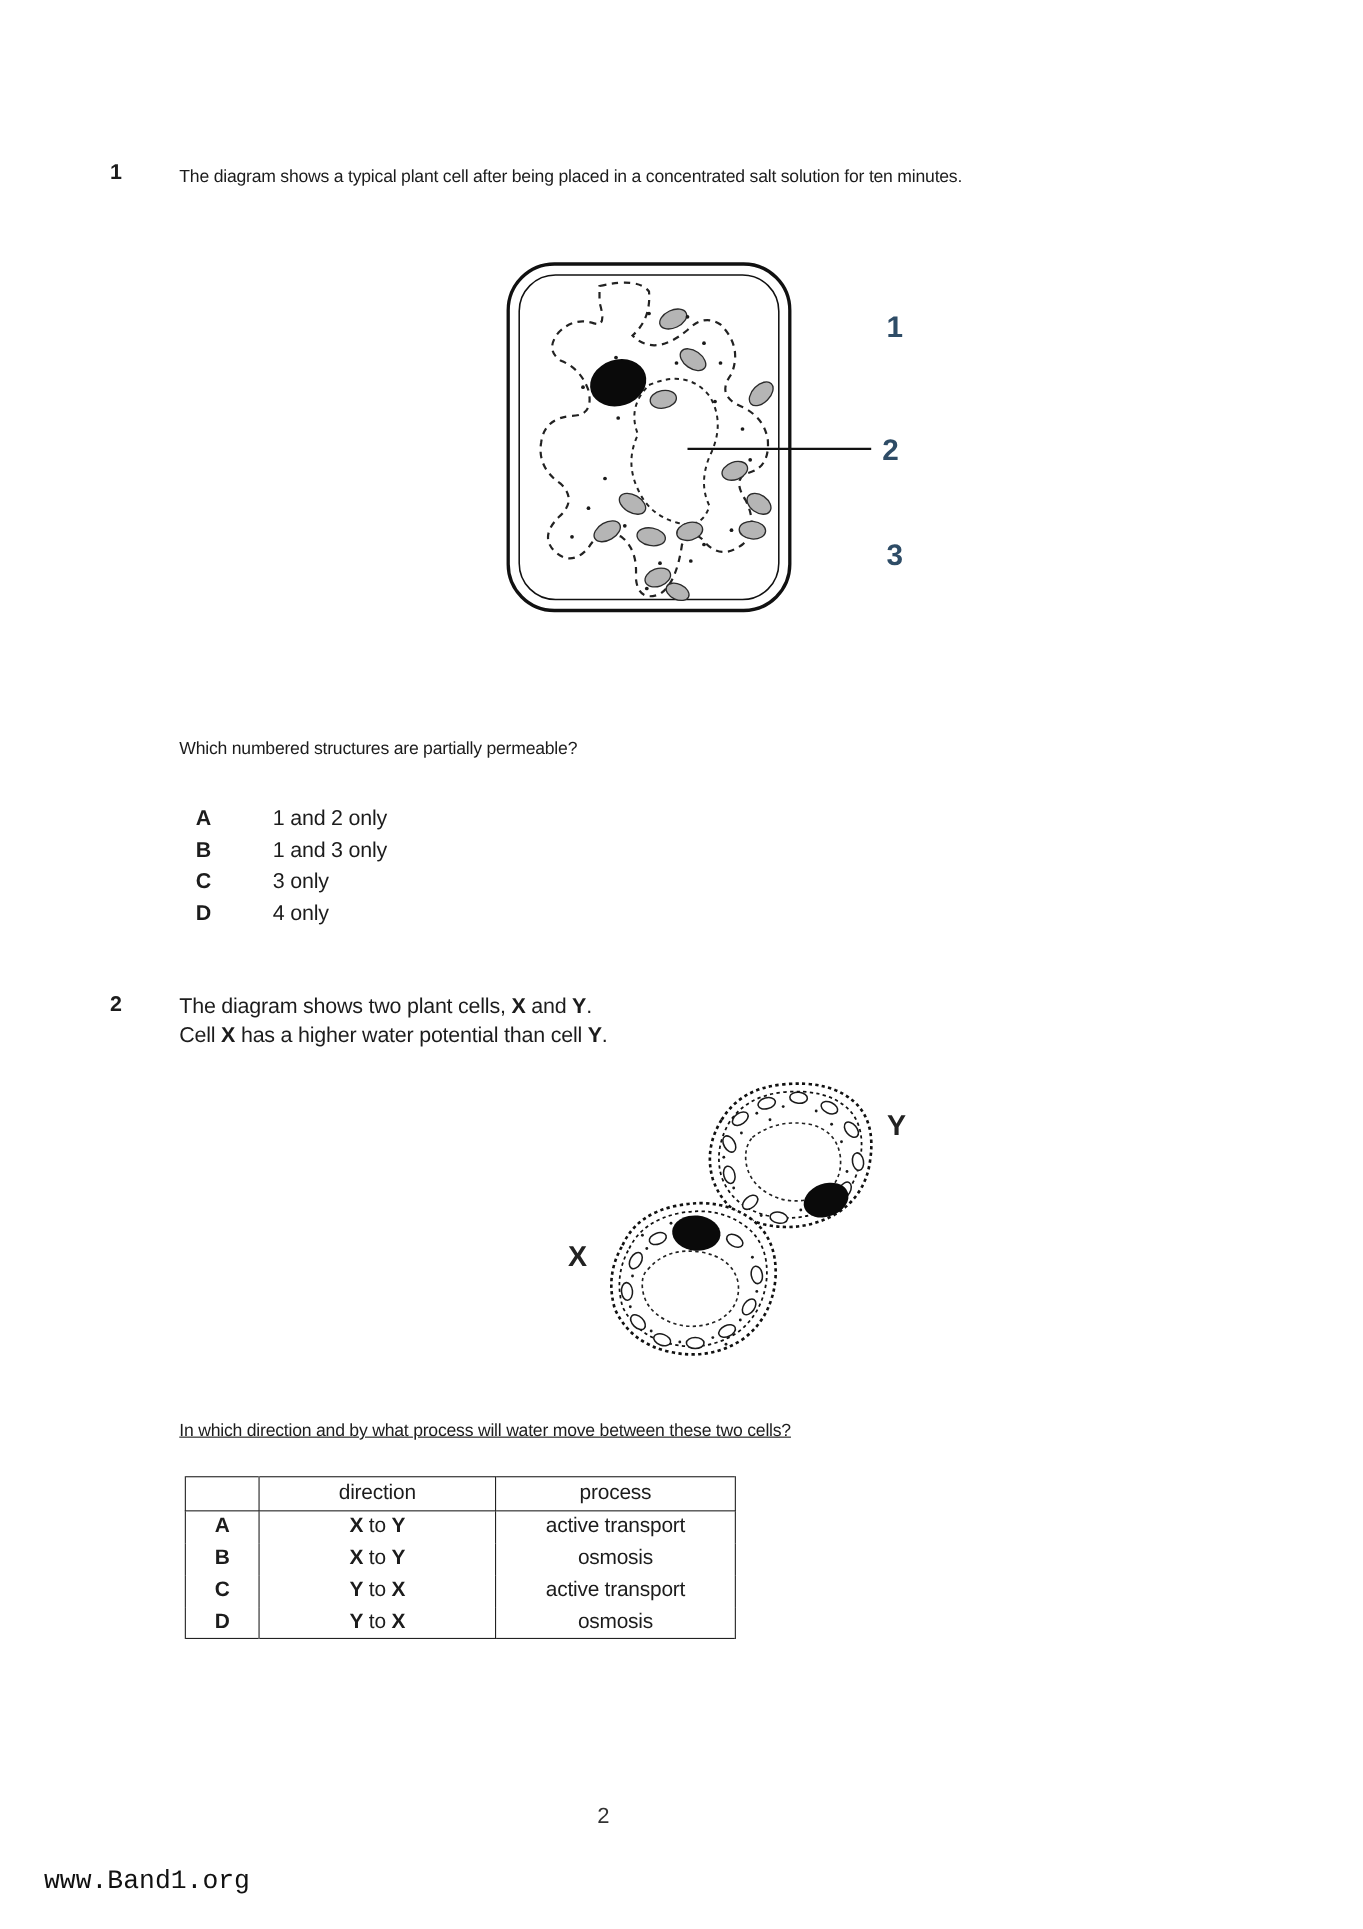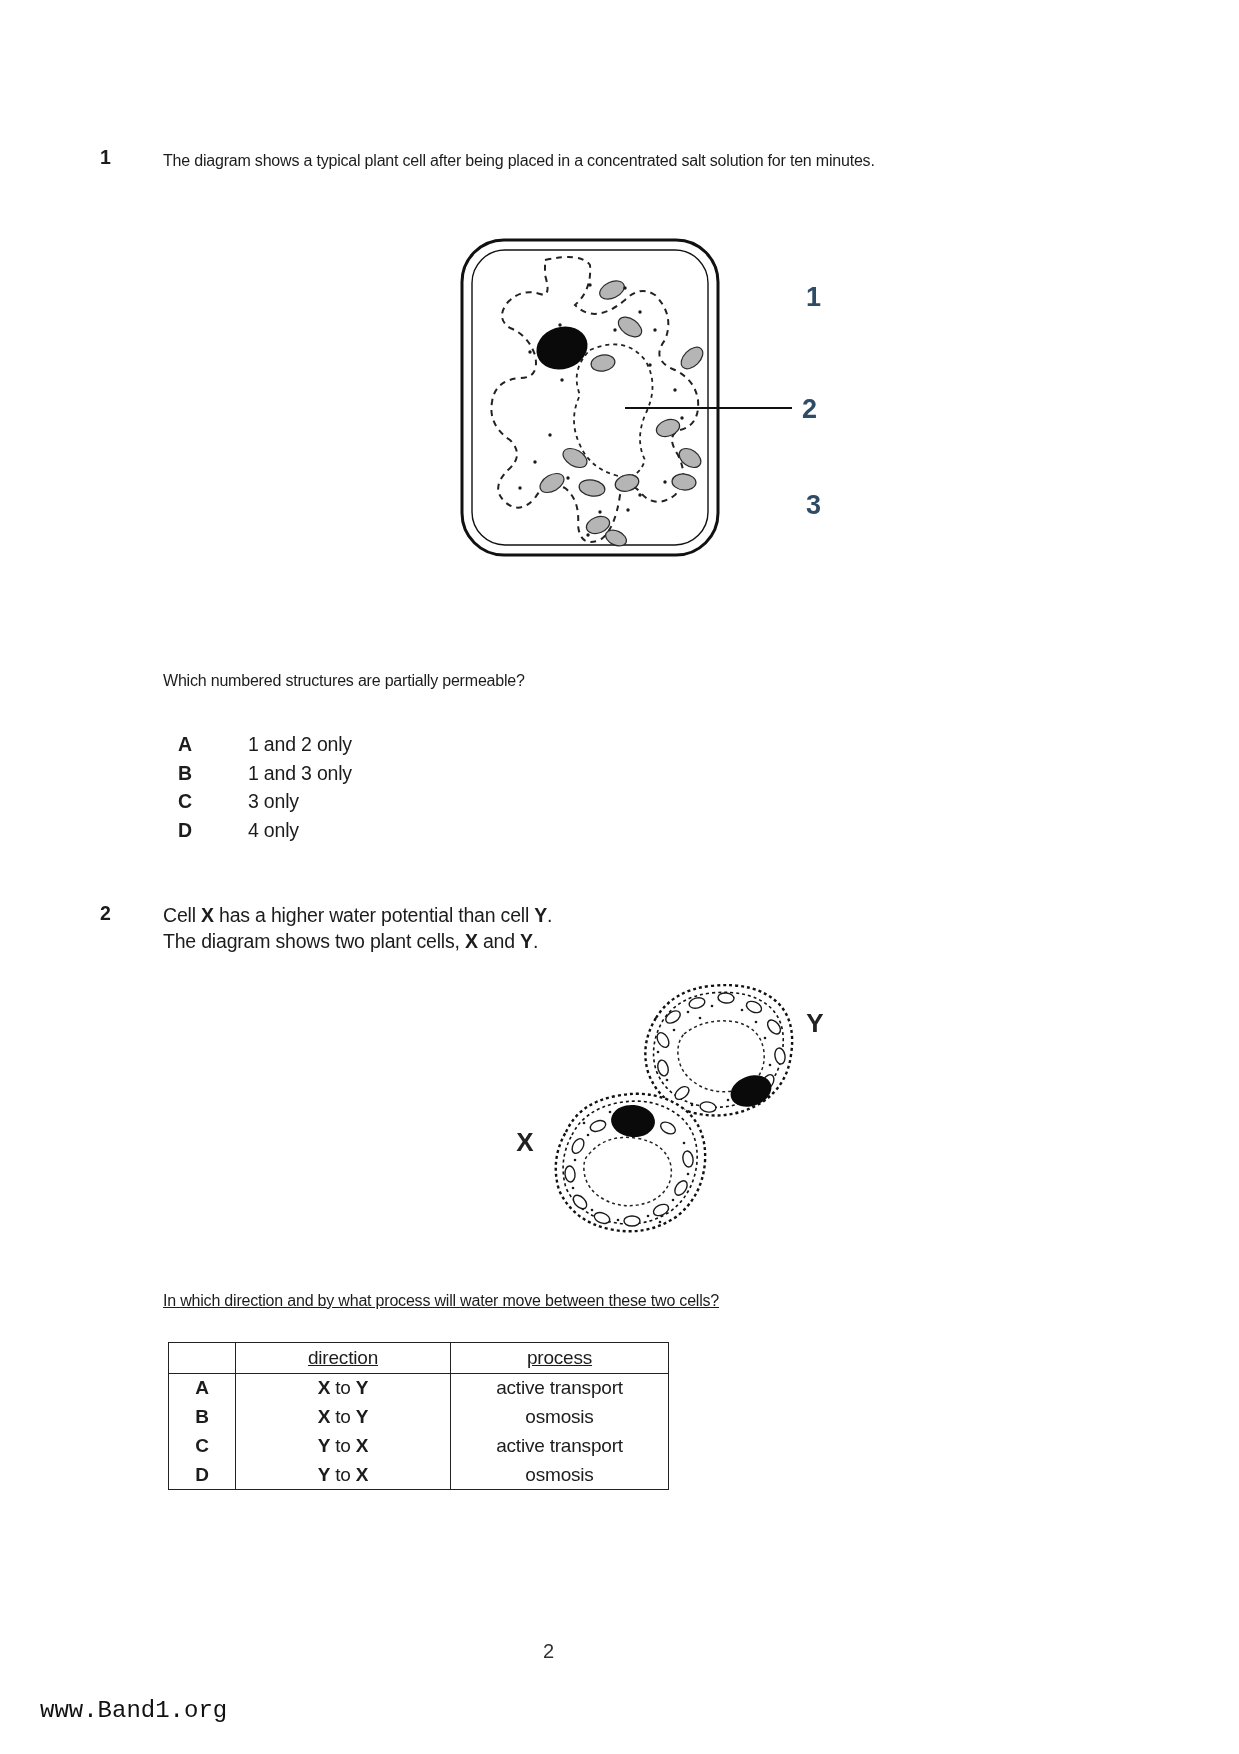--- a/index.html
+++ b/index.html
@@ -12,21 +12,21 @@
   .abs { position:absolute; }
   .qnum { font-weight:bold; font-size:19.5px; }
   .body-text { font-size:16px; letter-spacing:-0.2px; line-height:30px; }
   .intro2 { font-size:19.5px; letter-spacing:-0.2px; line-height:26px; }
   .opt { display:flex; height:28.5px; align-items:flex-start; font-size:19.5px; letter-spacing:-0.2px; }
   .opt .letter { width:70px; font-weight:bold; }
   svg text { font-family:"Liberation Sans", sans-serif; }
   table.answers { border-collapse:collapse; font-size:19px; letter-spacing:-0.2px; color:#1c1c1c; }
   table.answers, table.answers th, table.answers td { border:1.8px solid #222; }
   table.answers th, table.answers td { border-top:none; border-bottom:none; text-align:center; vertical-align:middle; }
-  table.answers thead th { border-bottom:1.8px solid #222; font-weight:normal; height:31px;text-decoration:underline; }
+  table.answers thead th { border-bottom:1.8px solid #222; font-weight:normal; height:31px; }
   table.answers tbody td { height:29px; }
   table.answers .c0 { width:67px; }
   table.answers .c1 { width:215px; }
   table.answers .c2 { width:218px; }
   table.answers tbody td.letter { font-weight:bold; }
   .page-num { font-size:20px; color:#333; }
   .watermark { font-family:"Liberation Mono","DejaVu Sans Mono",monospace; font-size:24px; color:#111;margin-top:15px; }
   b.xy { font-weight:bold; }
 </style>
 </head>
@@ -115,22 +115,22 @@
       <span>3 only</span>
     </div>
     <div class="opt">
       <span class="letter">D</span>
       <span>4 only</span>
     </div>
   </div>
 
   <div class="abs qnum" style="left:100px; top:902px;">2</div>
   <div class="abs" style="left:163px; top:902px;">
+    <div class="intro2"><span>The diagram shows two plant cells, </span><b class="xy">X</b><span> and </span><b class="xy">Y</b><span>.</span></div>
     <div class="intro2"><span>Cell </span><b class="xy">X</b><span> has a higher water potential than cell </span><b class="xy">Y</b><span>.</span></div>
-    <div class="intro2"><span>The diagram shows two plant cells, </span><b class="xy">X</b><span> and </span><b class="xy">Y</b><span>.</span></div>
   </div>
 
   <svg class="abs" style="left:460px; top:960px;" width="400" height="300" viewBox="0 0 400 300">
 
     <g>
       <path d="M 196 58 Q 213 30 250 26 Q 296 21 319 44 Q 336 62 331 95 Q 327 126 301 143 Q 270 161 234 153 Q 199 144 188 112 Q 180 84 196 58 Z" fill="#ffffff" stroke="#111" stroke-width="2.4" stroke-dasharray="3 3"></path>
       <path d="M 202 62 Q 217 37 251 33 Q 292 29 312 49 Q 327 65 322 94 Q 318 122 295 137 Q 268 152 237 145 Q 206 137 196 110 Q 189 86 202 62 Z" fill="none" stroke="#111" stroke-width="1.6" stroke-dasharray="3 3"></path>
       <path d="M 224 74 Q 246 57 276 62 Q 301 68 304 92 Q 306 116 286 127 Q 261 137 240 126 Q 220 115 218 95 Q 217 82 224 74 Z" fill="#ffffff" stroke="#222" stroke-width="1.5" stroke-dasharray="3 3"></path>
       <g fill="#ffffff" stroke="#1a1a1a" stroke-width="1.4">
         <ellipse cx="213" cy="57" rx="8" ry="5" transform="rotate(-35 213 57)"></ellipse>

